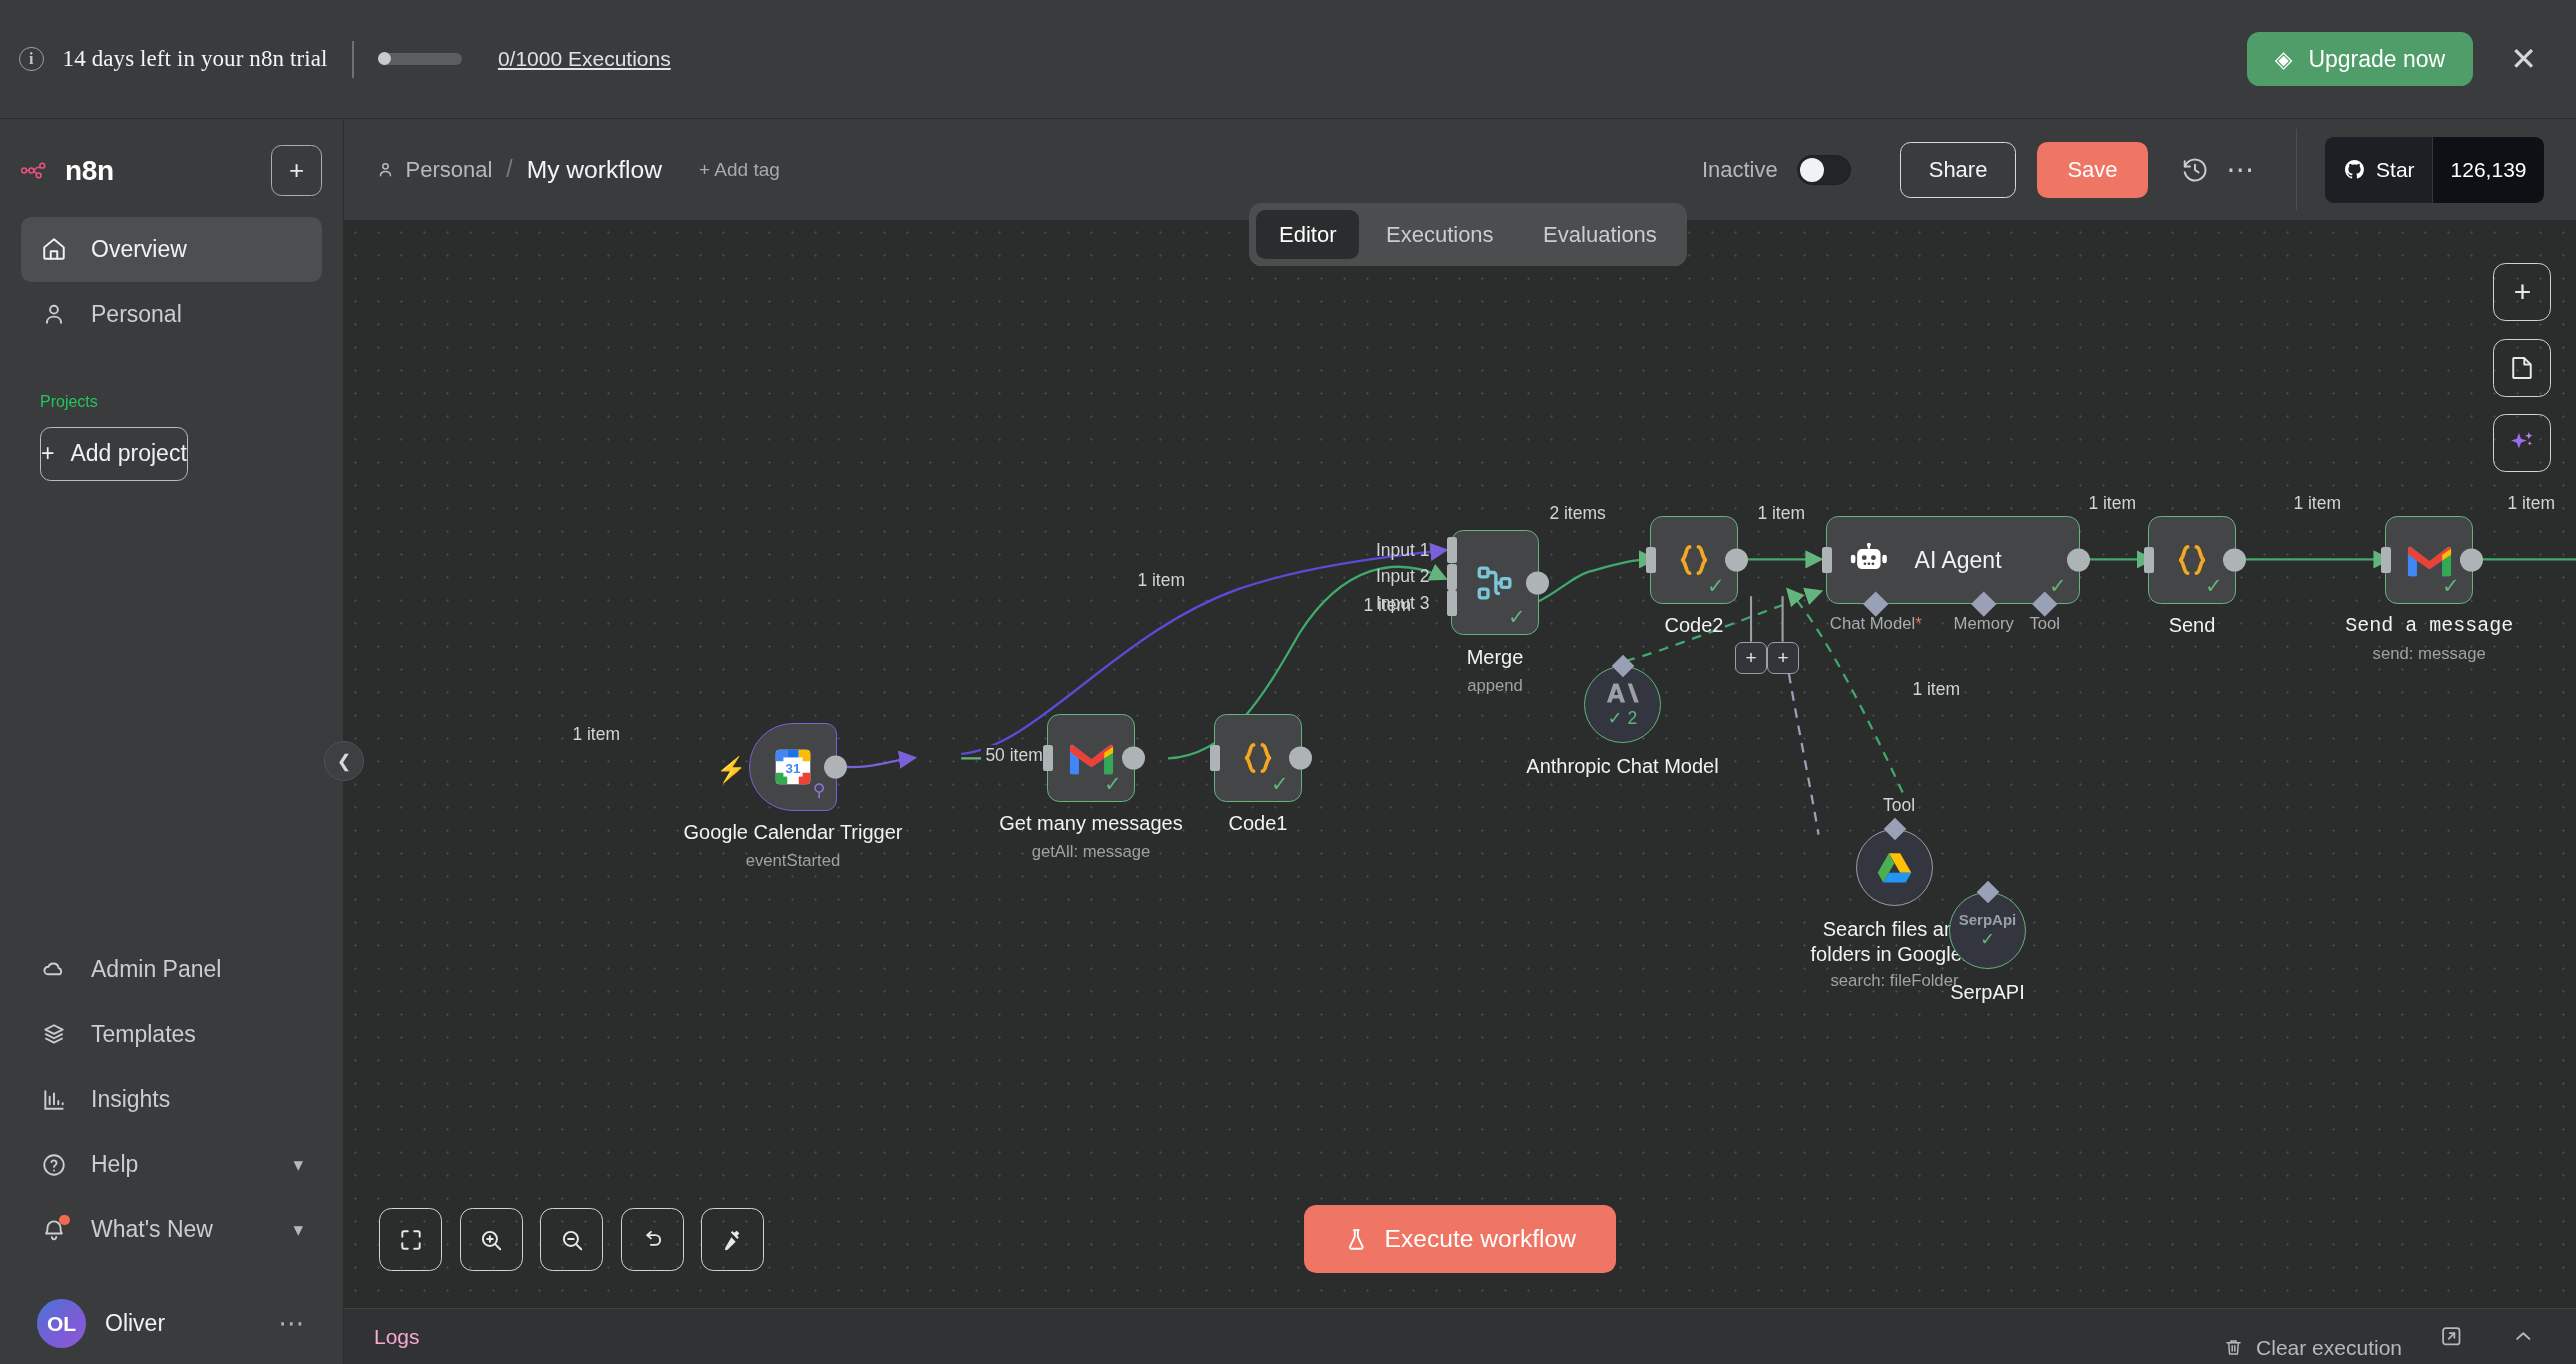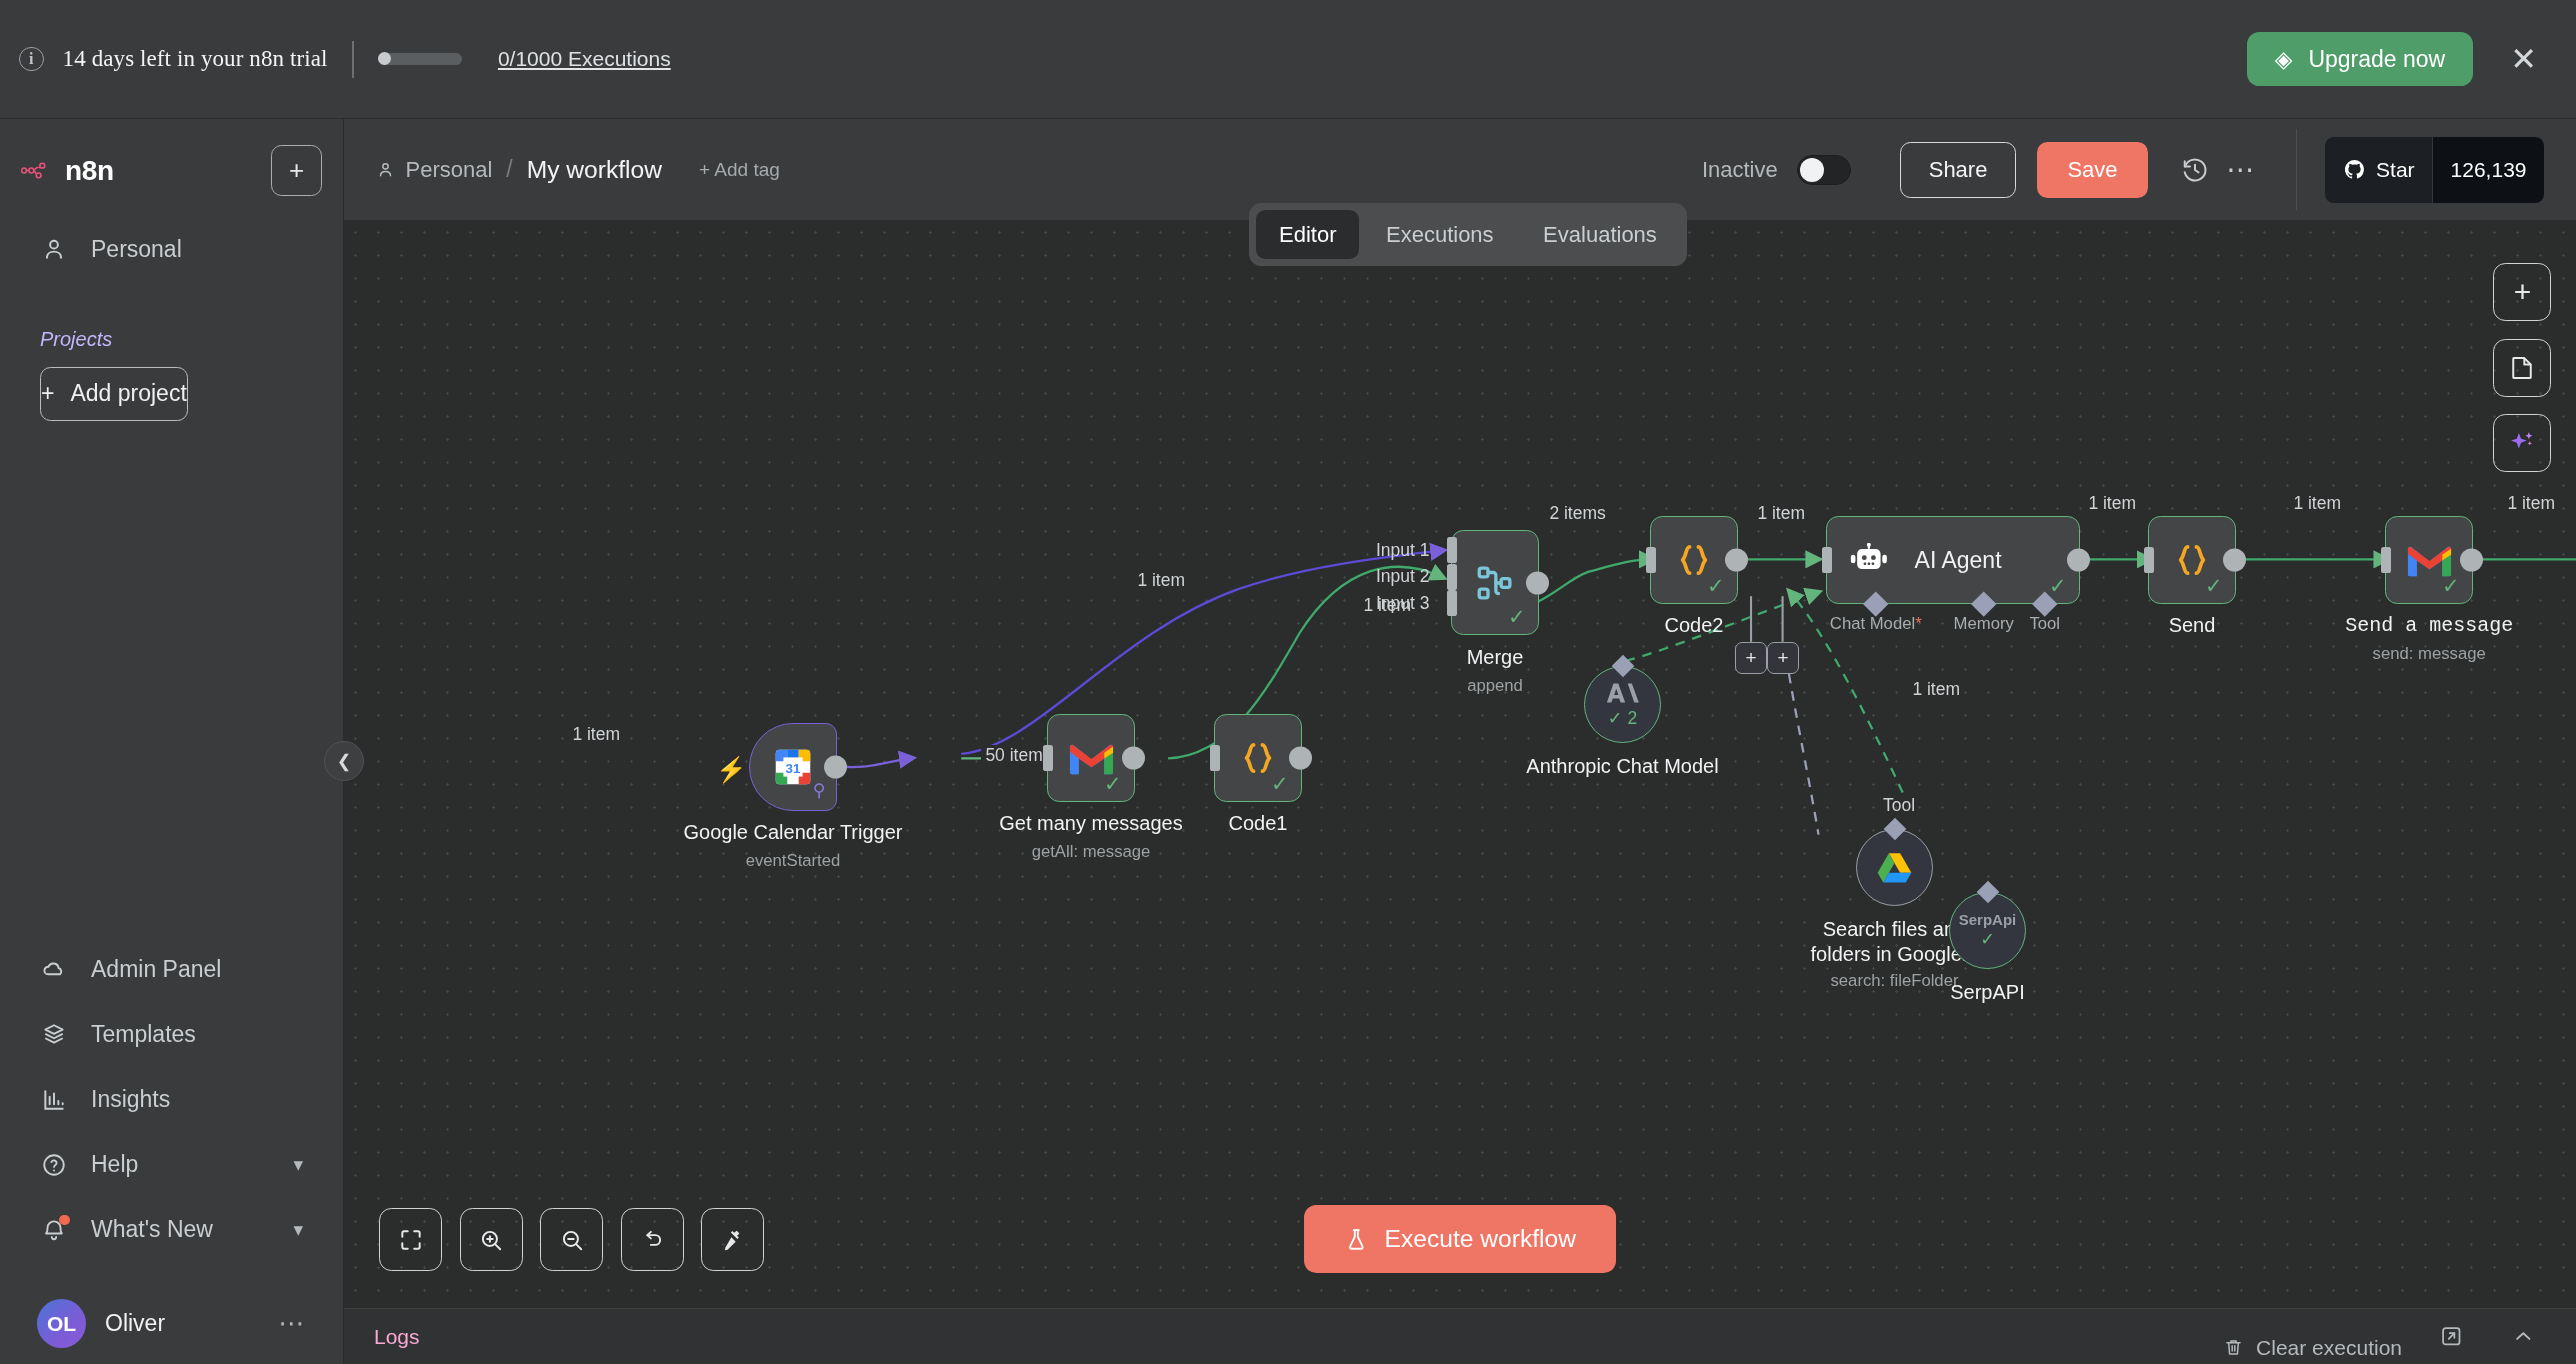--- a/index.html
+++ b/index.html
@@ -74,21 +74,21 @@
   }
   .sb-item {
     display: flex; align-items: center; gap: 23px;
     height: 65px; padding: 0 19px; border-radius: 10.5px; cursor: pointer;
     color: #c9ced1; font-size: 23px;
   }
   .sb-item.active { background: #4c4e50; color: #f0f2f3; }
   .sb-ico { width: 28px; height: 28px; display:flex; align-items:center; justify-content:center; flex: 0 0 28px;}
   .sb-ico svg { display:block; }
   .sb-section-label {
-    font-size: 20px; color: #c4b5fd; padding: 0 19px; margin: 46px 0 16px; font-style: italic;
+    font-size: 16px; color: #22c55e; padding: 0 19px; margin: 46px 0 16px;
   }
   .add-project-btn {
     margin: 14px 19px 0; height: 54px; border: 1.2px solid #b9bec1;
     border-radius: 10.5px; background: transparent; color: #eef0f1;
     font-size: 23px; display: flex; align-items: center; justify-content: center;
     gap: 16px; cursor: pointer; font-family: "Liberation Sans", sans-serif;
   }
   .sb-spacer { flex: 1 1 auto; }
   .sb-bottom { padding: 0 21px 0 21px; }
   .sb-item.withchev { justify-content: space-between; }
@@ -358,20 +358,29 @@
                   <circle cx="29" cy="21" r="4"></circle>
                 <path d="M9 13h4M21 13l5-5M21 13l5 6M26 8h5"></path>
               </g>
             </svg>
           </span>
           <span class="brand-name">n8n</span>
         </div>
         <button class="new-btn">+</button>
       </div>
 
+      <div class="sb-item active">
+        <span class="sb-ico">
+          <svg class="ic" width="26" height="26" viewBox="0 0 24 24" fill="none" stroke="#f0f2f3" stroke-width="1.8" stroke-linecap="round" stroke-linejoin="round">
+            <path d="M3 10.5L12 3l9 7.5V20a1 1 0 0 1-1 1H4a1 1 0 0 1-1-1z"></path>
+              <path d="M9 21v-7h6v7"></path>
+          </svg>
+        </span>
+        <span>Overview</span>
+      </div>
 
       <div class="sb-item">
         <span class="sb-ico">
           <svg class="ic" width="26" height="26" viewBox="0 0 24 24" fill="none" stroke="#c9ced1" stroke-width="1.8" stroke-linecap="round">
             <circle cx="12" cy="8" r="3.6"></circle>
               <path d="M5.5 20c0-3.6 2.9-5.6 6.5-5.6s6.5 2 6.5 5.6"></path>
           </svg>
         </span>
         <span>Personal</span>
       </div>

